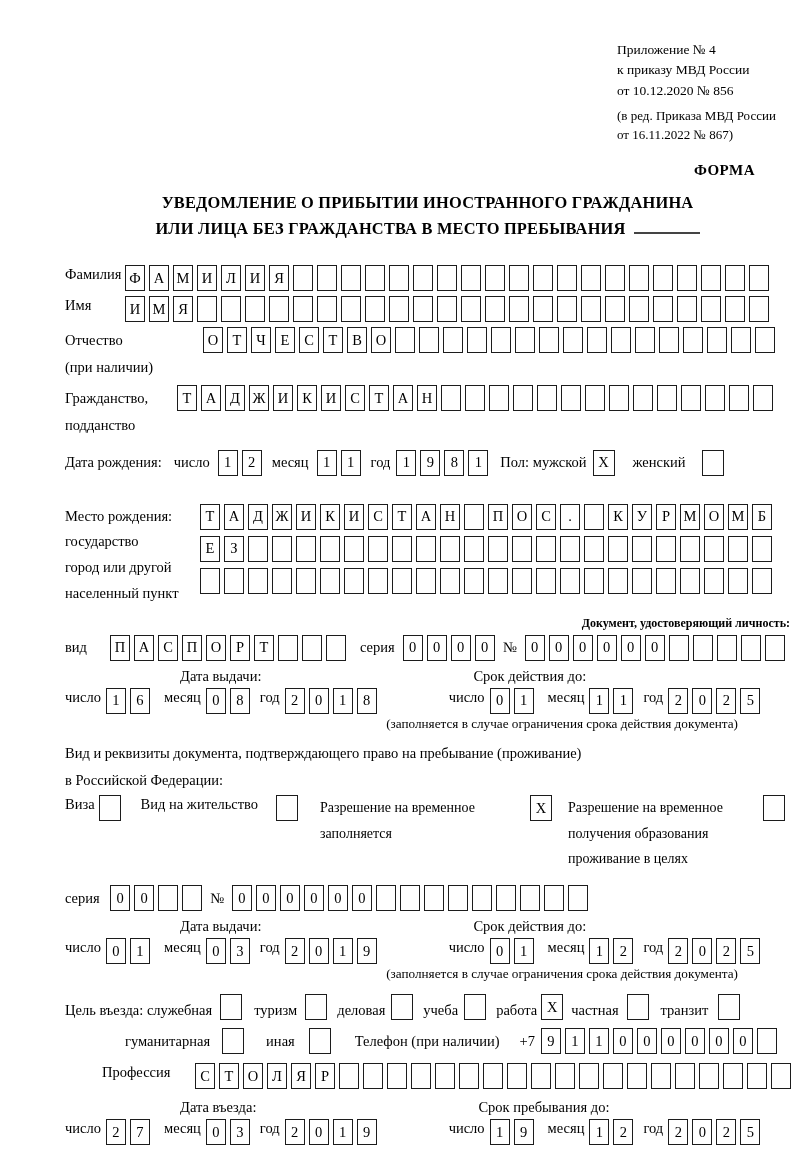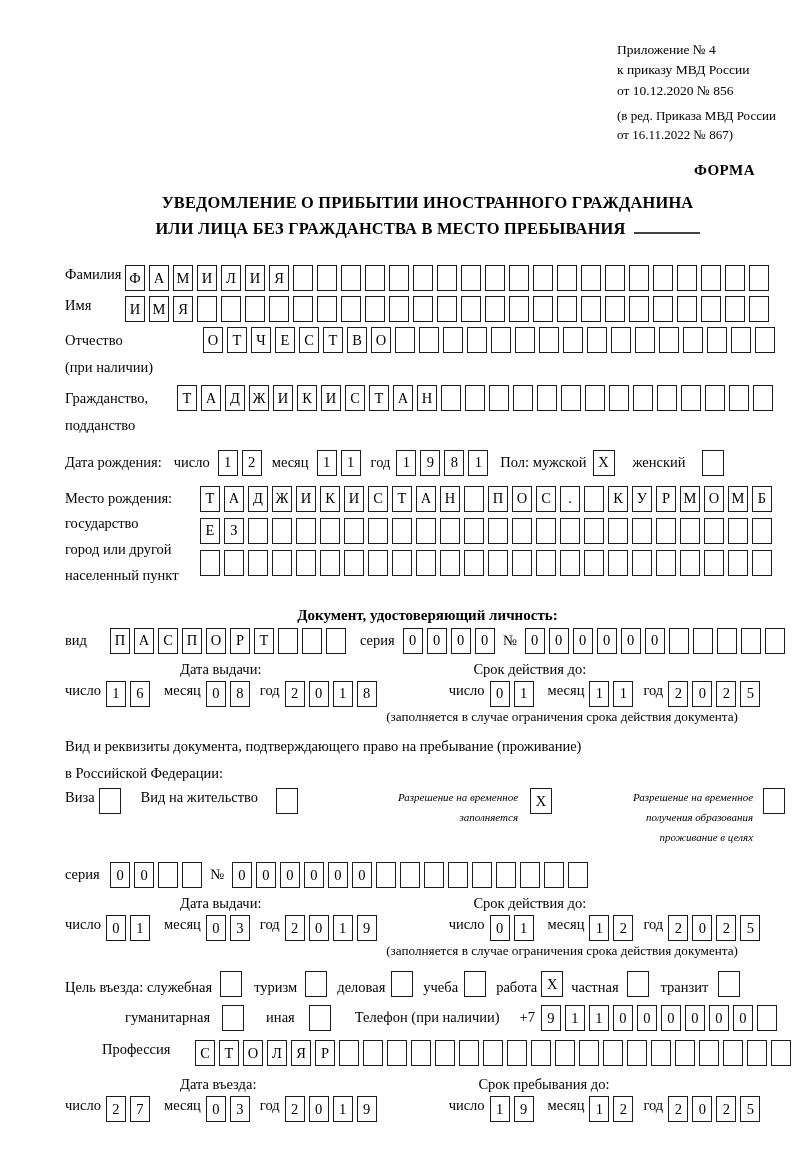--- a/index.html
+++ b/index.html
@@ -16,24 +16,24 @@
   .hdr{margin-left:552px;font-size:13.5px;line-height:1.5;}
   .hdr-sub{margin-top:5px;font-size:13px;line-height:1.5;}
   .forma{text-align:right;padding-right:35px;font-weight:bold;font-size:15px;margin-top:17px;letter-spacing:.5px;}
   .title{text-align:center;font-weight:bold;font-size:16.4px;line-height:1.6;margin-top:11px;letter-spacing:.2px;}
   .title-underline{display:inline-block;width:66px;border-bottom:2.2px solid #444;height:14px;margin-left:8px;}
   .sec{font-weight:bold;font-size:14.7px;margin-top:27px;letter-spacing:.2px;}
   .w60{width:60px;}  .w93{width:93px;margin-left:37px;}  .w112{width:112px;}  .w135{width:135px;}  .w138{width:138px;}
   .ml2line{line-height:1.85;}
   .lblcol{flex:none;font-size:14.5px;line-height:1.78;}
   .cellcol .cells{margin-bottom:6px;display:flex;}
-  .dochead{text-align:center;font-weight:bold;font-size:15px;margin-top:18px;}
+  .dochead{text-align:right;font-weight:bold;font-size:12px;margin-top:9px;}
   .dhead{display:flex;font-size:14.5px;margin-top:7px;}
   .note{font-size:13.2px;text-align:right;padding-right:52px;margin-top:2px;}
-  .cbl{text-align:right;font-size:11px;line-height:1.8;flex:none;font-style:italic;}
+  .cbl{text-align:left;font-size:14px;line-height:1.8;flex:none;}
   .gap4{width:4px;flex:none;} .gap6{width:6px;flex:none;} .gap8{width:8px;flex:none;}
   .gap10{width:10px;flex:none;} .gap12{width:12px;flex:none;} .gap14{width:14px;flex:none;}
   .gap16{width:16px;flex:none;} .gap18{width:18px;flex:none;} .gap20{width:20px;flex:none;}
   .dg{display:inline-flex;align-items:flex-start;}
   .dg .lbl{margin-right:5px;}
 </style>
 </head>
 <body>
 
 <div class="page">
@@ -220,21 +220,21 @@
         <span class="cell">X</span>
       </span>
       <span class="gap14"></span>
     <span class="lbl">женский</span>
       <span class="gap16"></span>
     <span class="cells cb">
         <span class="cell"></span>
       </span>
   </div>
 
-  <div class="frow" style="margin-top:10px;">
+  <div class="frow" style="margin-top:28px;">
     <span class="lblcol w135">
       <span style="display:block">Место рождения:</span>
       <span style="display:block">государство</span>
       <span style="display:block">город или другой</span>
       <span style="display:block">населенный пункт</span>
     </span>
     <span class="cellcol">
       <span class="cells">
           <span class="cell">Т</span>
           <span class="cell">А</span>

